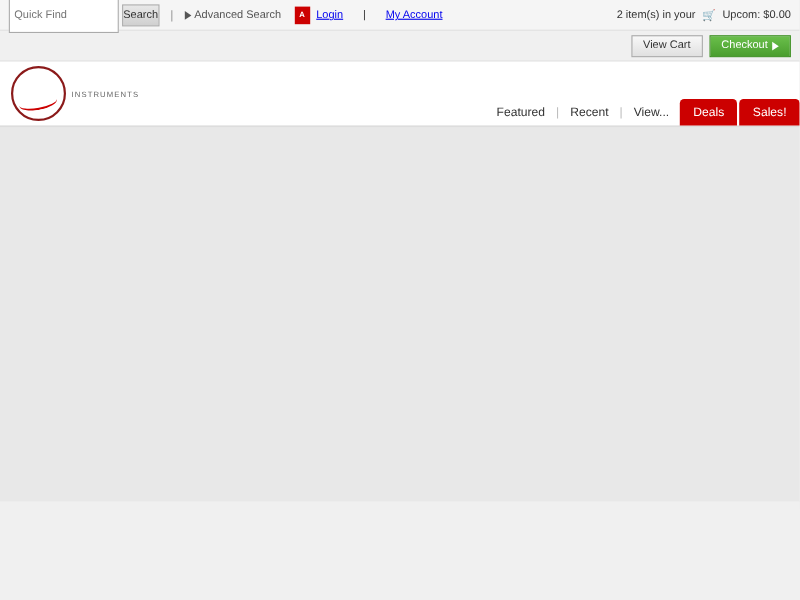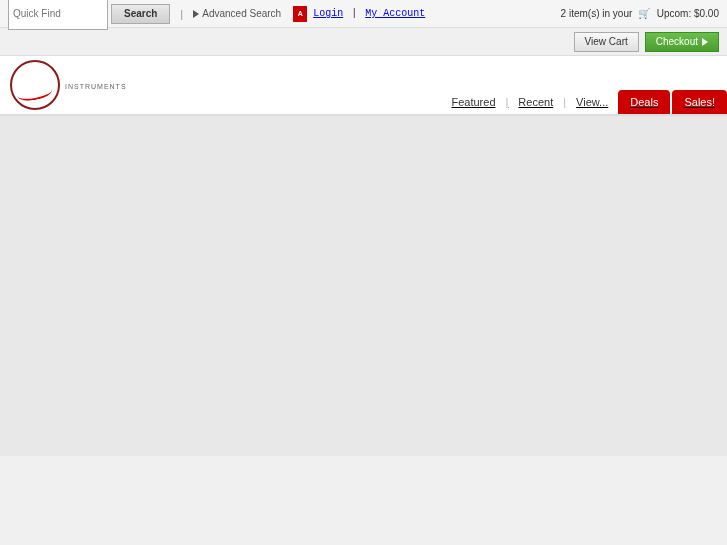--- a/index.html
+++ b/index.html
@@ -33,27 +33,26 @@
       width: 100px;
       height: 32px;
       border: 1px solid #aaa;
       padding: 2px 4px;
       font-size: 10px;
       color: #888;
     }
 
     #search-button {
       height: 20px;
-      padding: 0 12px;
+      padding: 0 0;
       background: linear-gradient(to bottom, #e8e8e8, #d0d0d0);
       border: 1px solid #aaa;
       font-size: 10px;
       cursor: pointer;
       color: #333;
-      font-weight: bold;
     }
 
     .top-separator {
       color: #999;
       margin: 0 4px;
     }
 
     #advanced-search-link {
       display: flex;
       align-items: center;
@@ -81,24 +80,23 @@
       display: flex;
       align-items: center;
       justify-content: center;
       font-weight: bold;
       margin-left: 6px;
     }
 
     #login-section {
       display: flex;
       align-items: center;
-      gap: 8px;
-      color: #333;
-      font-size: 10px;
-      font-family: Liberation Mono, monospace;
+      gap: 18px;
+      color: #333;
+      font-size: 10px;
     }
 
     #cart-section {
       margin-left: auto;
       display: flex;
       align-items: center;
       gap: 6px;
       font-size: 10px;
       color: #333;
     }
@@ -213,21 +211,20 @@
     }
 
     
     #nav-tabs {
       position: absolute;
       right: 0;
       bottom: 0;
       display: flex;
       align-items: center;
       gap: 0;
-      text-decoration: underline;
     }
 
     .nav-tab {
       padding: 6px 10px;
       font-size: 11px;
       color: #333;
       cursor: pointer;
       text-decoration: none;
     }
 

